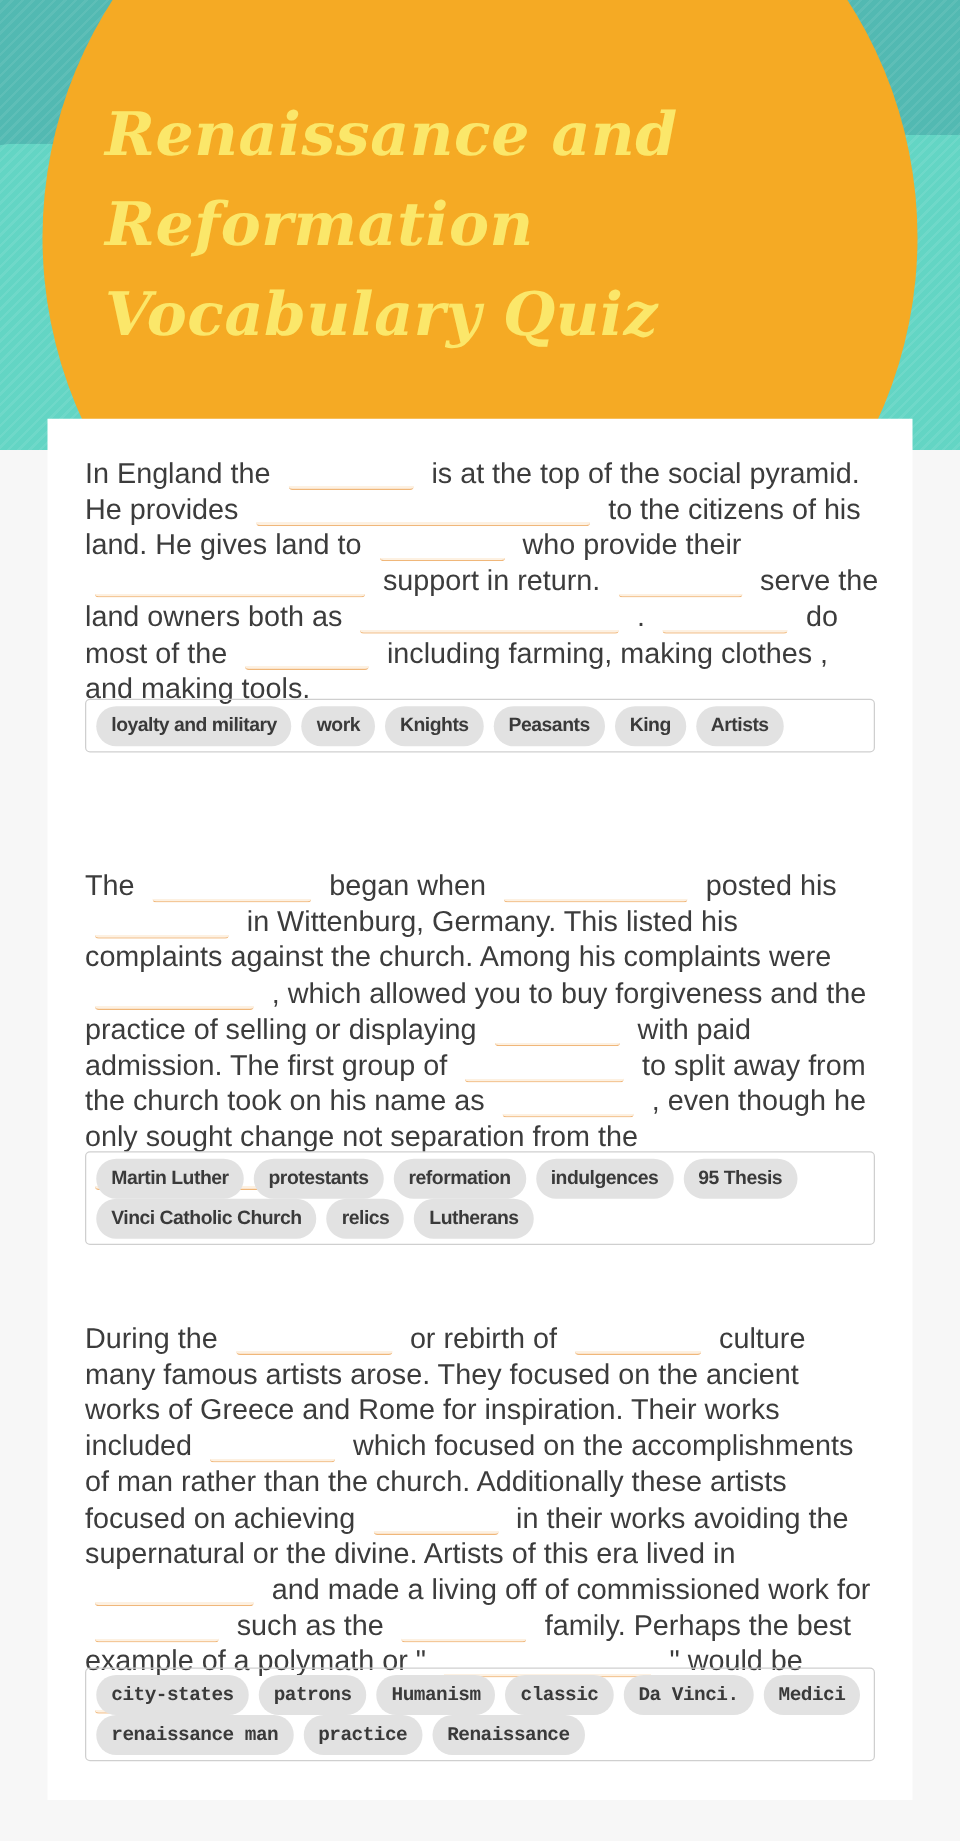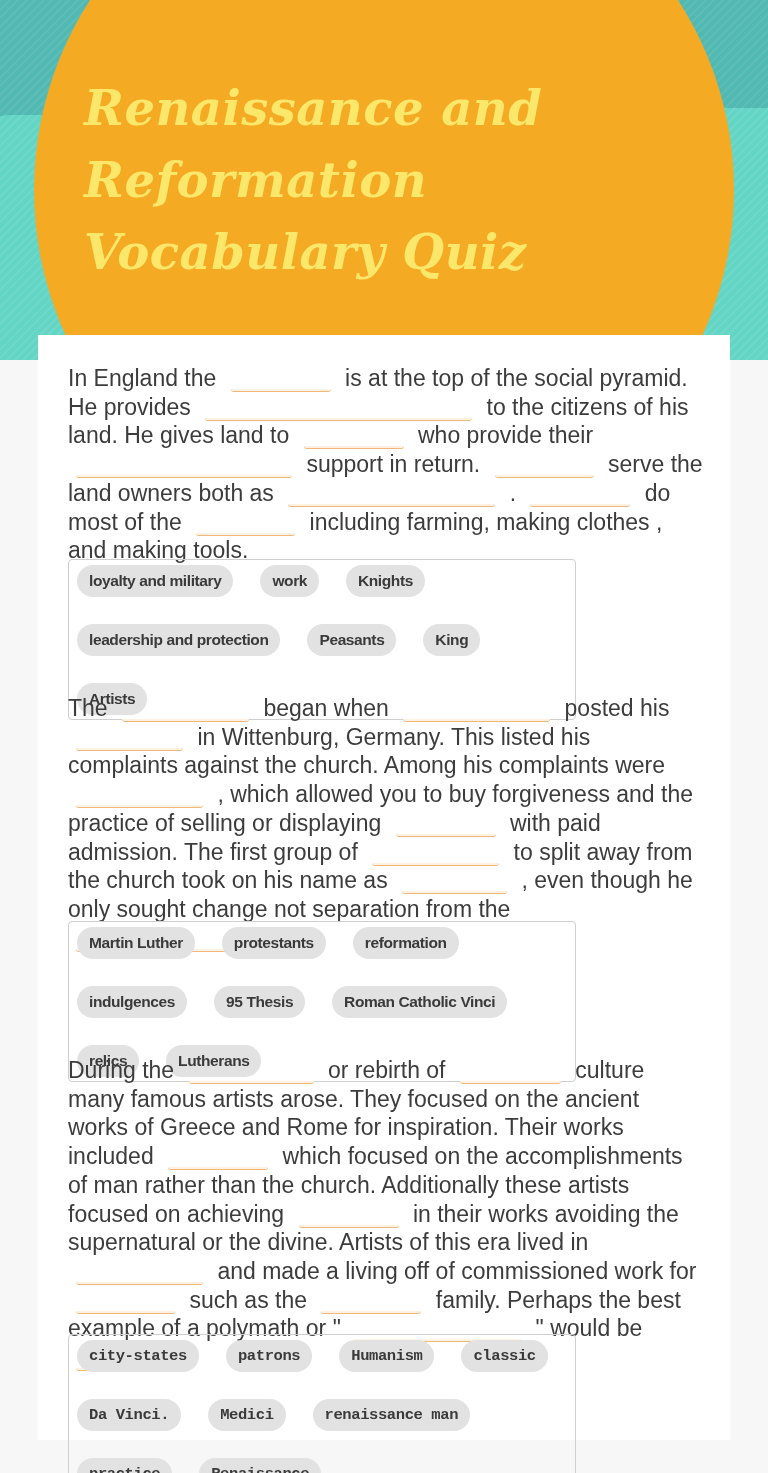--- a/index.html
+++ b/index.html
@@ -41,24 +41,24 @@
     font-size: 23px; line-height: 28.7px; color: #3c3c3c;
   }
   .blank {
     display: inline-block; vertical-align: baseline;
     height: 22px; margin: 0 8px -6px 8px;
     border-bottom: 1px solid #f0b77a;
     border-radius: 0 0 3px 3px;
     background: linear-gradient(to top, #fdf1e2 0 2px, transparent 2px);
   }
   .bank {
-    position: absolute; left: 30px; width: 508px;
+    position: absolute; left: 30px; width: 632px;
     border: 1px solid #cfcfcf; border-radius: 4px;
     padding: 5px 8px 4px 8px;
-    display: flex; flex-wrap: wrap; row-gap: 0; column-gap: 8px; gap: 27px;
+    display: flex; flex-wrap: wrap; row-gap: 0; column-gap: 8px;
   }
   .chip {
     display: inline-block; height: 32px; line-height: 32px;
     padding: 0 12px; border-radius: 16px;
     background: #e2e2e2; color: #3a3a3a;
     font-size: 15.5px; font-weight: bold; letter-spacing: -0.4px;
     white-space: nowrap;
   }
 </style>
 </head>
@@ -74,34 +74,33 @@
     <div>Vocabulary Quiz</div>
   </h1>
 </div>
 
 <div class="card">
   <div class="para" id="para-0" style="top:29px;"><span>In England the </span><span class="blank" style="width: 100px;"></span><span> is at the top of the social pyramid. He provides </span><span class="blank" style="width: 267px;"></span><span> to the citizens of his land. He gives land to </span><span class="blank" style="width: 100px;"></span><span> who provide their </span><span class="blank" style="width: 216px;"></span><span> support in return. </span><span class="blank" style="width: 99px;"></span><span> serve the land owners both as </span><span class="blank" style="width: 207px;"></span><span> . </span><span class="blank" style="width: 100px;"></span><span> do most of the </span><span class="blank" style="width: 99px;"></span><span> including farming, making clothes , and making tools.</span></div>
   <div class="bank" id="bank-0" style="top:224px;">
       <span class="chip">loyalty and military</span>
       <span class="chip">work</span>
       <span class="chip">Knights</span>
-      <span class="chip">leadership and protection</span>
       <span class="chip">Peasants</span>
       <span class="chip">King</span>
       <span class="chip">Artists</span>
     </div>
 
   <div class="para" id="para-1" style="top:359px;"><span>The </span><span class="blank" style="width: 127px;"></span><span> began when </span><span class="blank" style="width: 147px;"></span><span> posted his </span><span class="blank" style="width: 107px;"></span><span> in Wittenburg, Germany. This listed his complaints against the church. Among his complaints were </span><span class="blank" style="width: 127px;"></span><span> , which allowed you to buy forgiveness and the practice of selling or displaying </span><span class="blank" style="width: 100px;"></span><span> with paid admission. The first group of </span><span class="blank" style="width: 127px;"></span><span> to split away from the church took on his name as </span><span class="blank" style="width: 105px;"></span><span> , even though he only sought change not separation from the </span><span class="blank" style="width: 226px;"></span><span> .</span></div>
   <div class="bank" id="bank-1" style="top:586px;text-align:right;">
       <span class="chip">Martin Luther</span>
       <span class="chip">protestants</span>
       <span class="chip">reformation</span>
       <span class="chip">indulgences</span>
       <span class="chip">95 Thesis</span>
-      <span class="chip">Roman Catholic Vinci</span>
+      <span class="chip">Vinci Catholic Church</span>
       <span class="chip">relics</span>
       <span class="chip">Lutherans</span>
     </div>
 
   <div class="para" id="para-2" style="top:721px;"><span>During the </span><span class="blank" style="width: 125px;"></span><span> or rebirth of </span><span class="blank" style="width: 101px;"></span><span> culture many famous artists arose. They focused on the ancient works of Greece and Rome for inspiration. Their works included </span><span class="blank" style="width: 100px;"></span><span> which focused on the accomplishments of man rather than the church. Additionally these artists focused on achieving </span><span class="blank" style="width: 100px;"></span><span> in their works avoiding the supernatural or the divine. Artists of this era lived in </span><span class="blank" style="width: 127px;"></span><span> and made a living off of commissioned work for </span><span class="blank" style="width: 99px;"></span><span> such as the </span><span class="blank" style="width: 100px;"></span><span> family. Perhaps the best example of a polymath or " </span><span class="blank" style="width: 166px;"></span><span> " would be </span><span class="blank" style="width: 107px;"></span></div>
   <div class="bank" id="bank-2" style="top:999px;font-family:Liberation Mono, monospace;">
       <span class="chip">city-states</span>
       <span class="chip">patrons</span>
       <span class="chip">Humanism</span>
       <span class="chip">classic</span>

